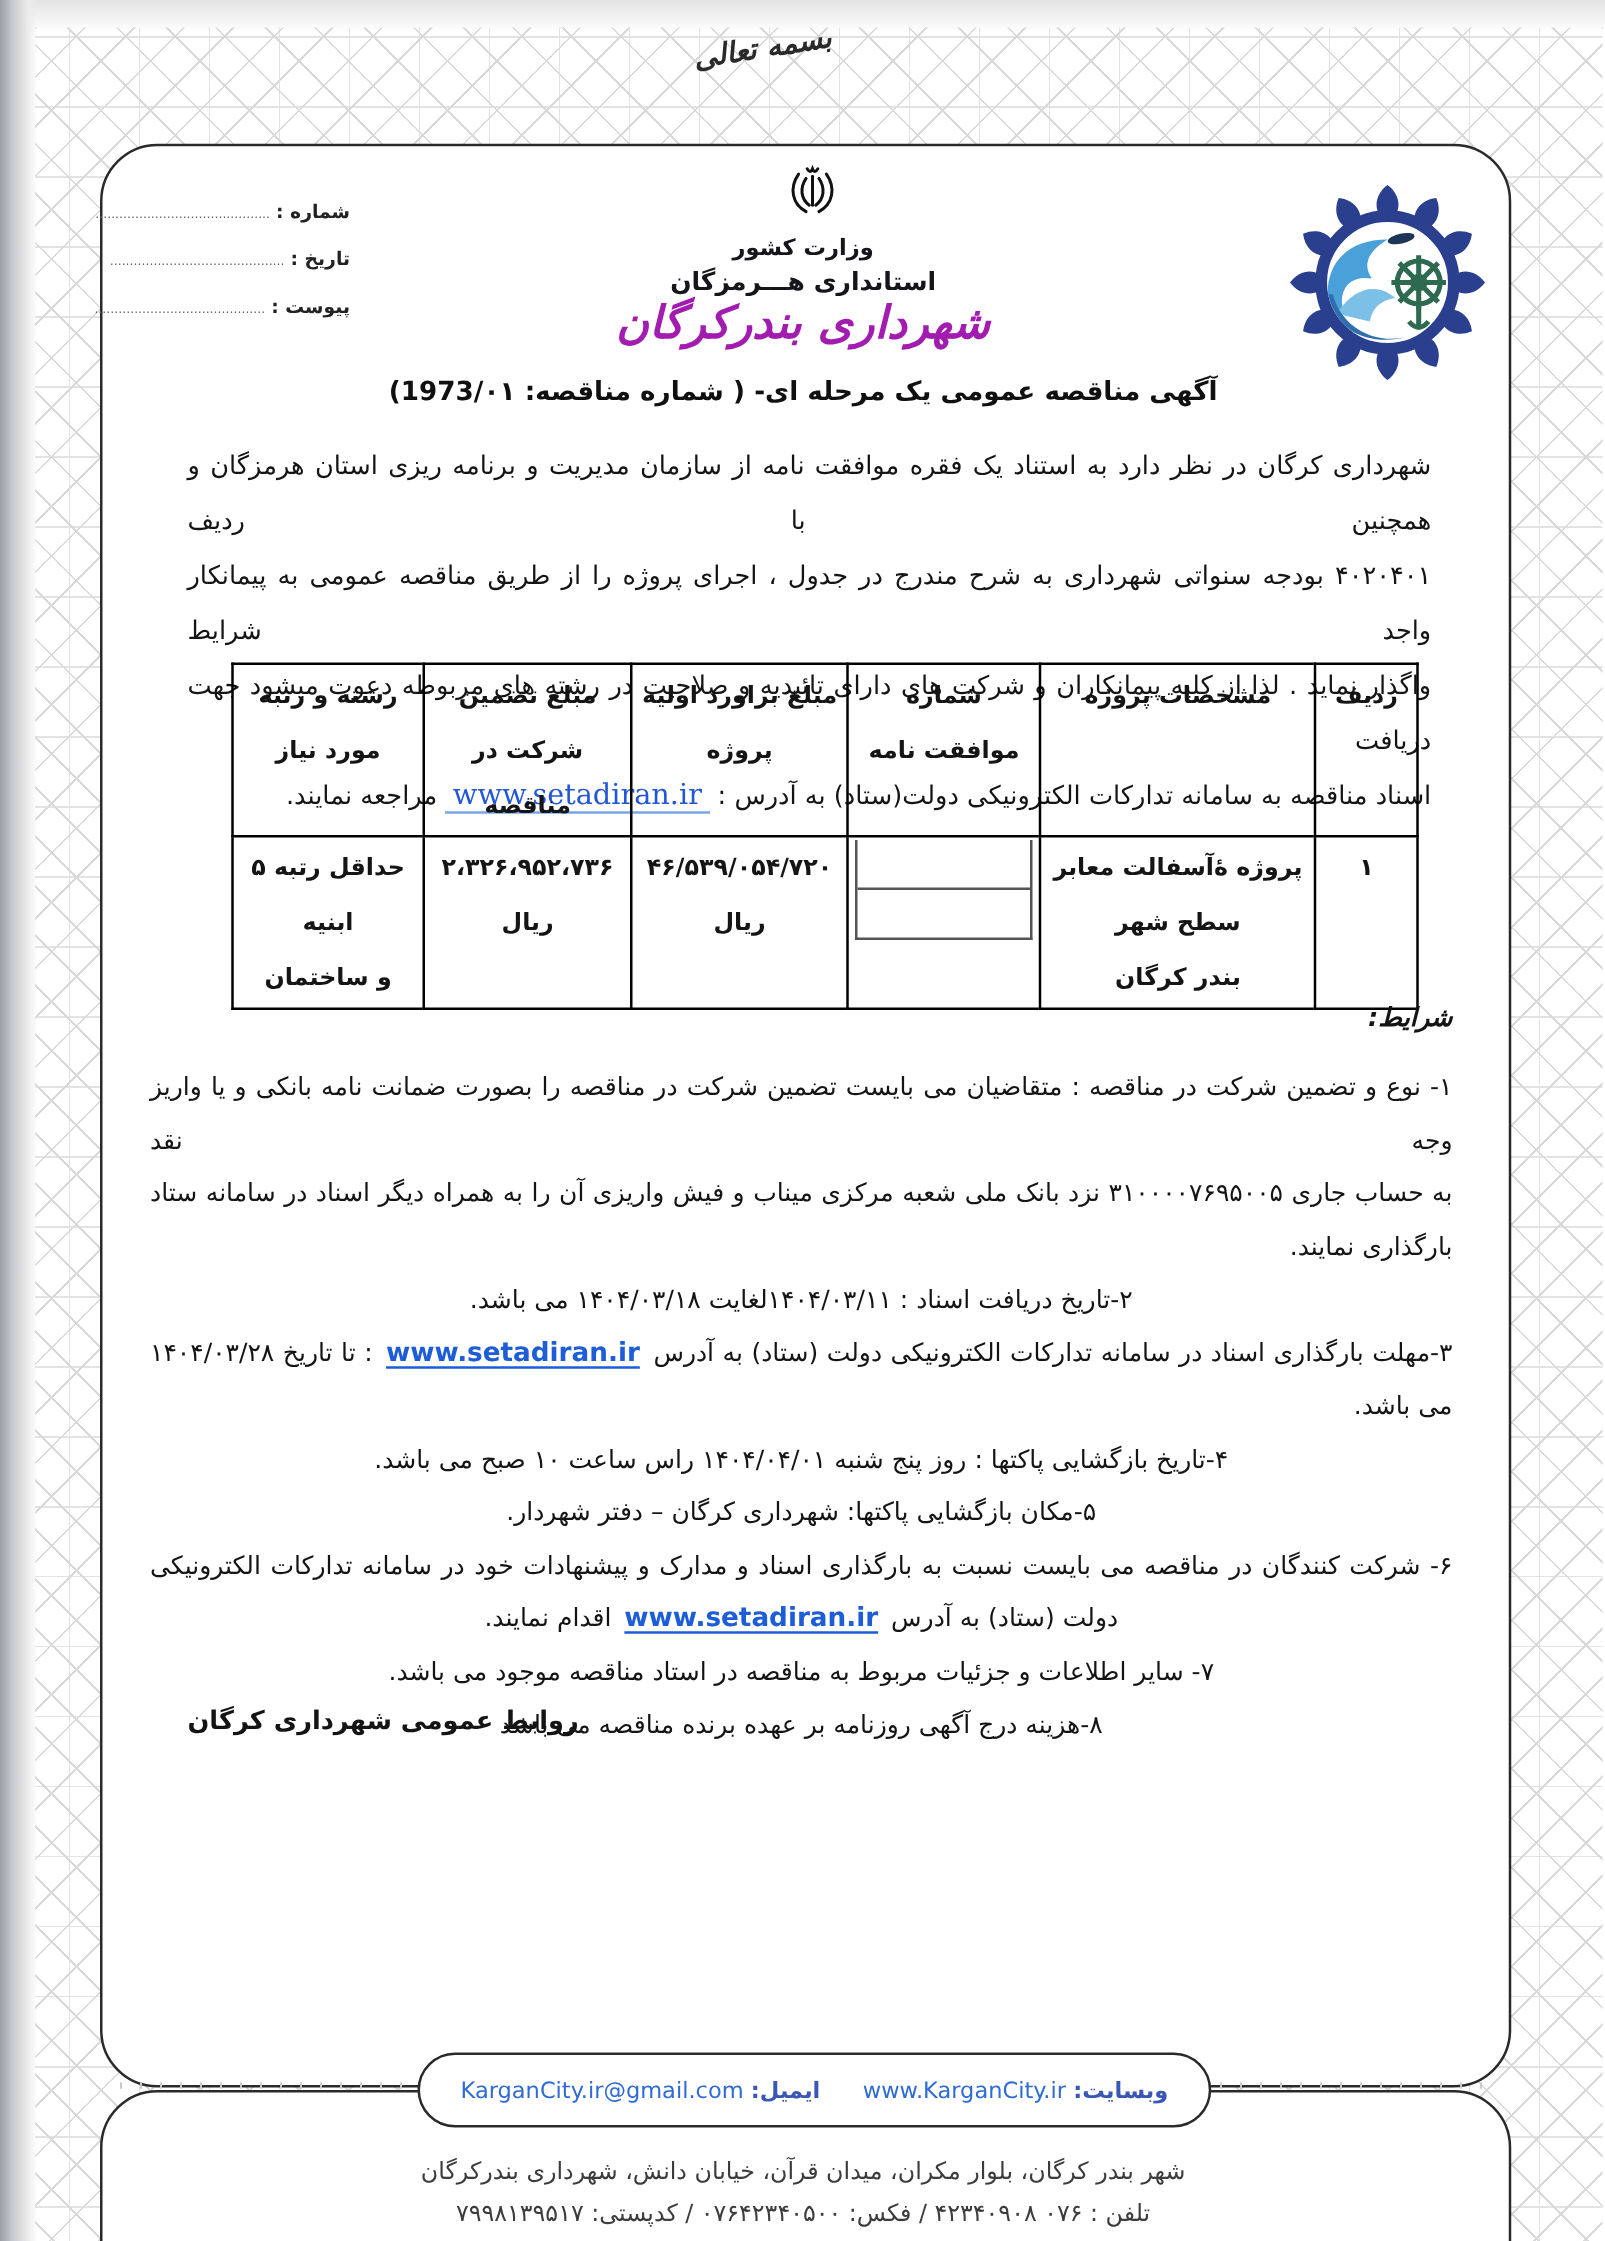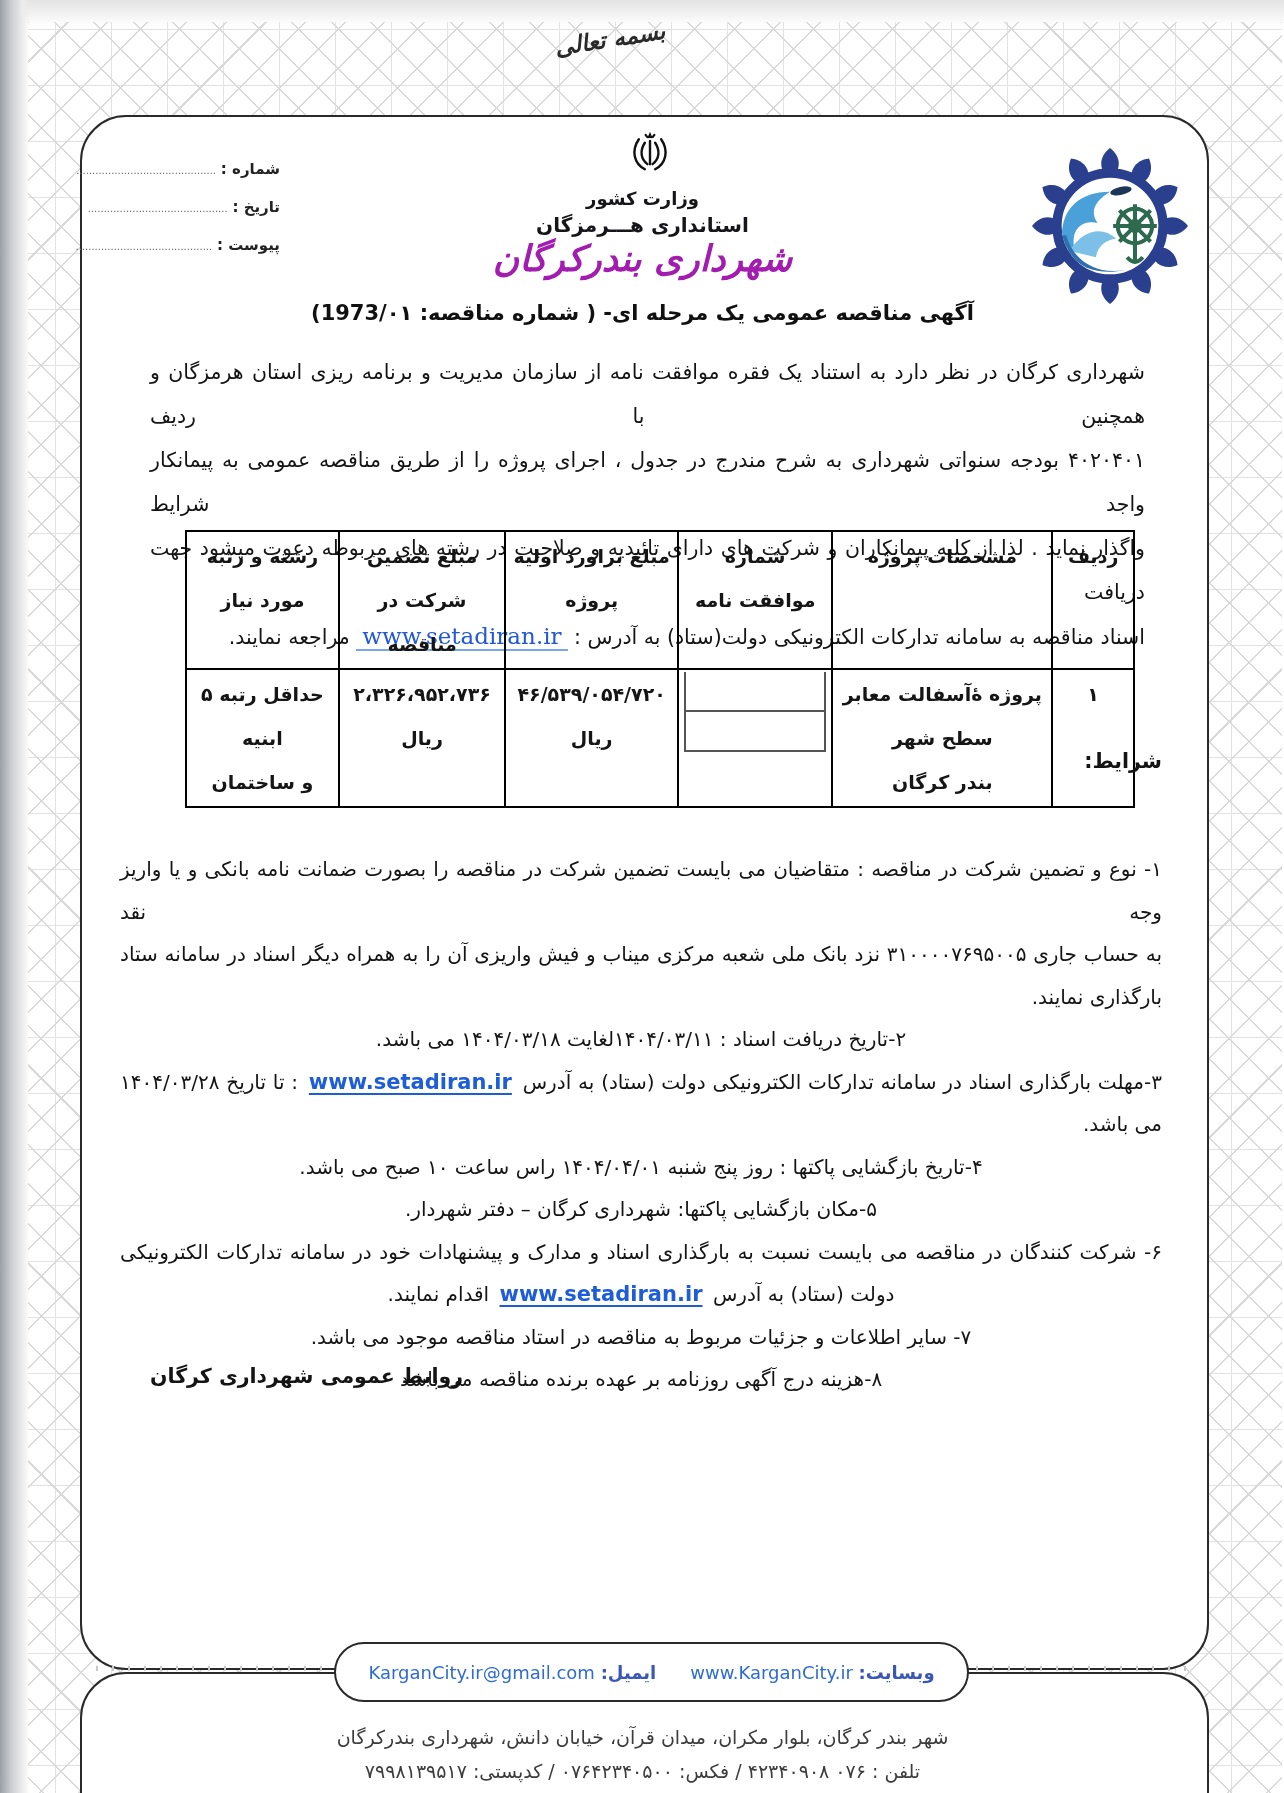--- a/index.html
+++ b/index.html
@@ -93,22 +93,22 @@
   .col-guar{width:157px;}
   .col-grade{width:156px;}
   .th-tall{height:88px;}
   .td-row{height:96px;}
   .nested-box{
     margin:0 -1px;height:78px;border:2px solid #555;border-top:none;position:relative;background:#fff;
   }
   .nested-box .mid{position:absolute;left:0;right:0;top:38px;height:2px;background:#555;}
   
   .sharayet-heading{
-    position:absolute;left:120px;top:749px;width:1042px;z-index:2;direction:rtl;
-    text-align:right;font-size:20.5px;font-weight:bold;color:#141414;
+    position:absolute;left:120px;top:802px;width:1042px;z-index:2;direction:rtl;
+    text-align:right;font-size:20.5px;font-weight:bold;color:#141414;font-style:italic;
   }
   .conditions{
     position:absolute;left:120px;top:848px;width:1042px;z-index:2;direction:rtl;
     font-size:20px;line-height:42.5px;color:#141414;
   }
   .signature{
     position:absolute;left:150px;top:1352px;width:995px;z-index:2;direction:rtl;
     text-align:left;padding-left:0;font-size:20.5px;font-weight:bold;color:#141414;margin-top:12px;
   }
   .signature .inner{margin-right:145px;}

